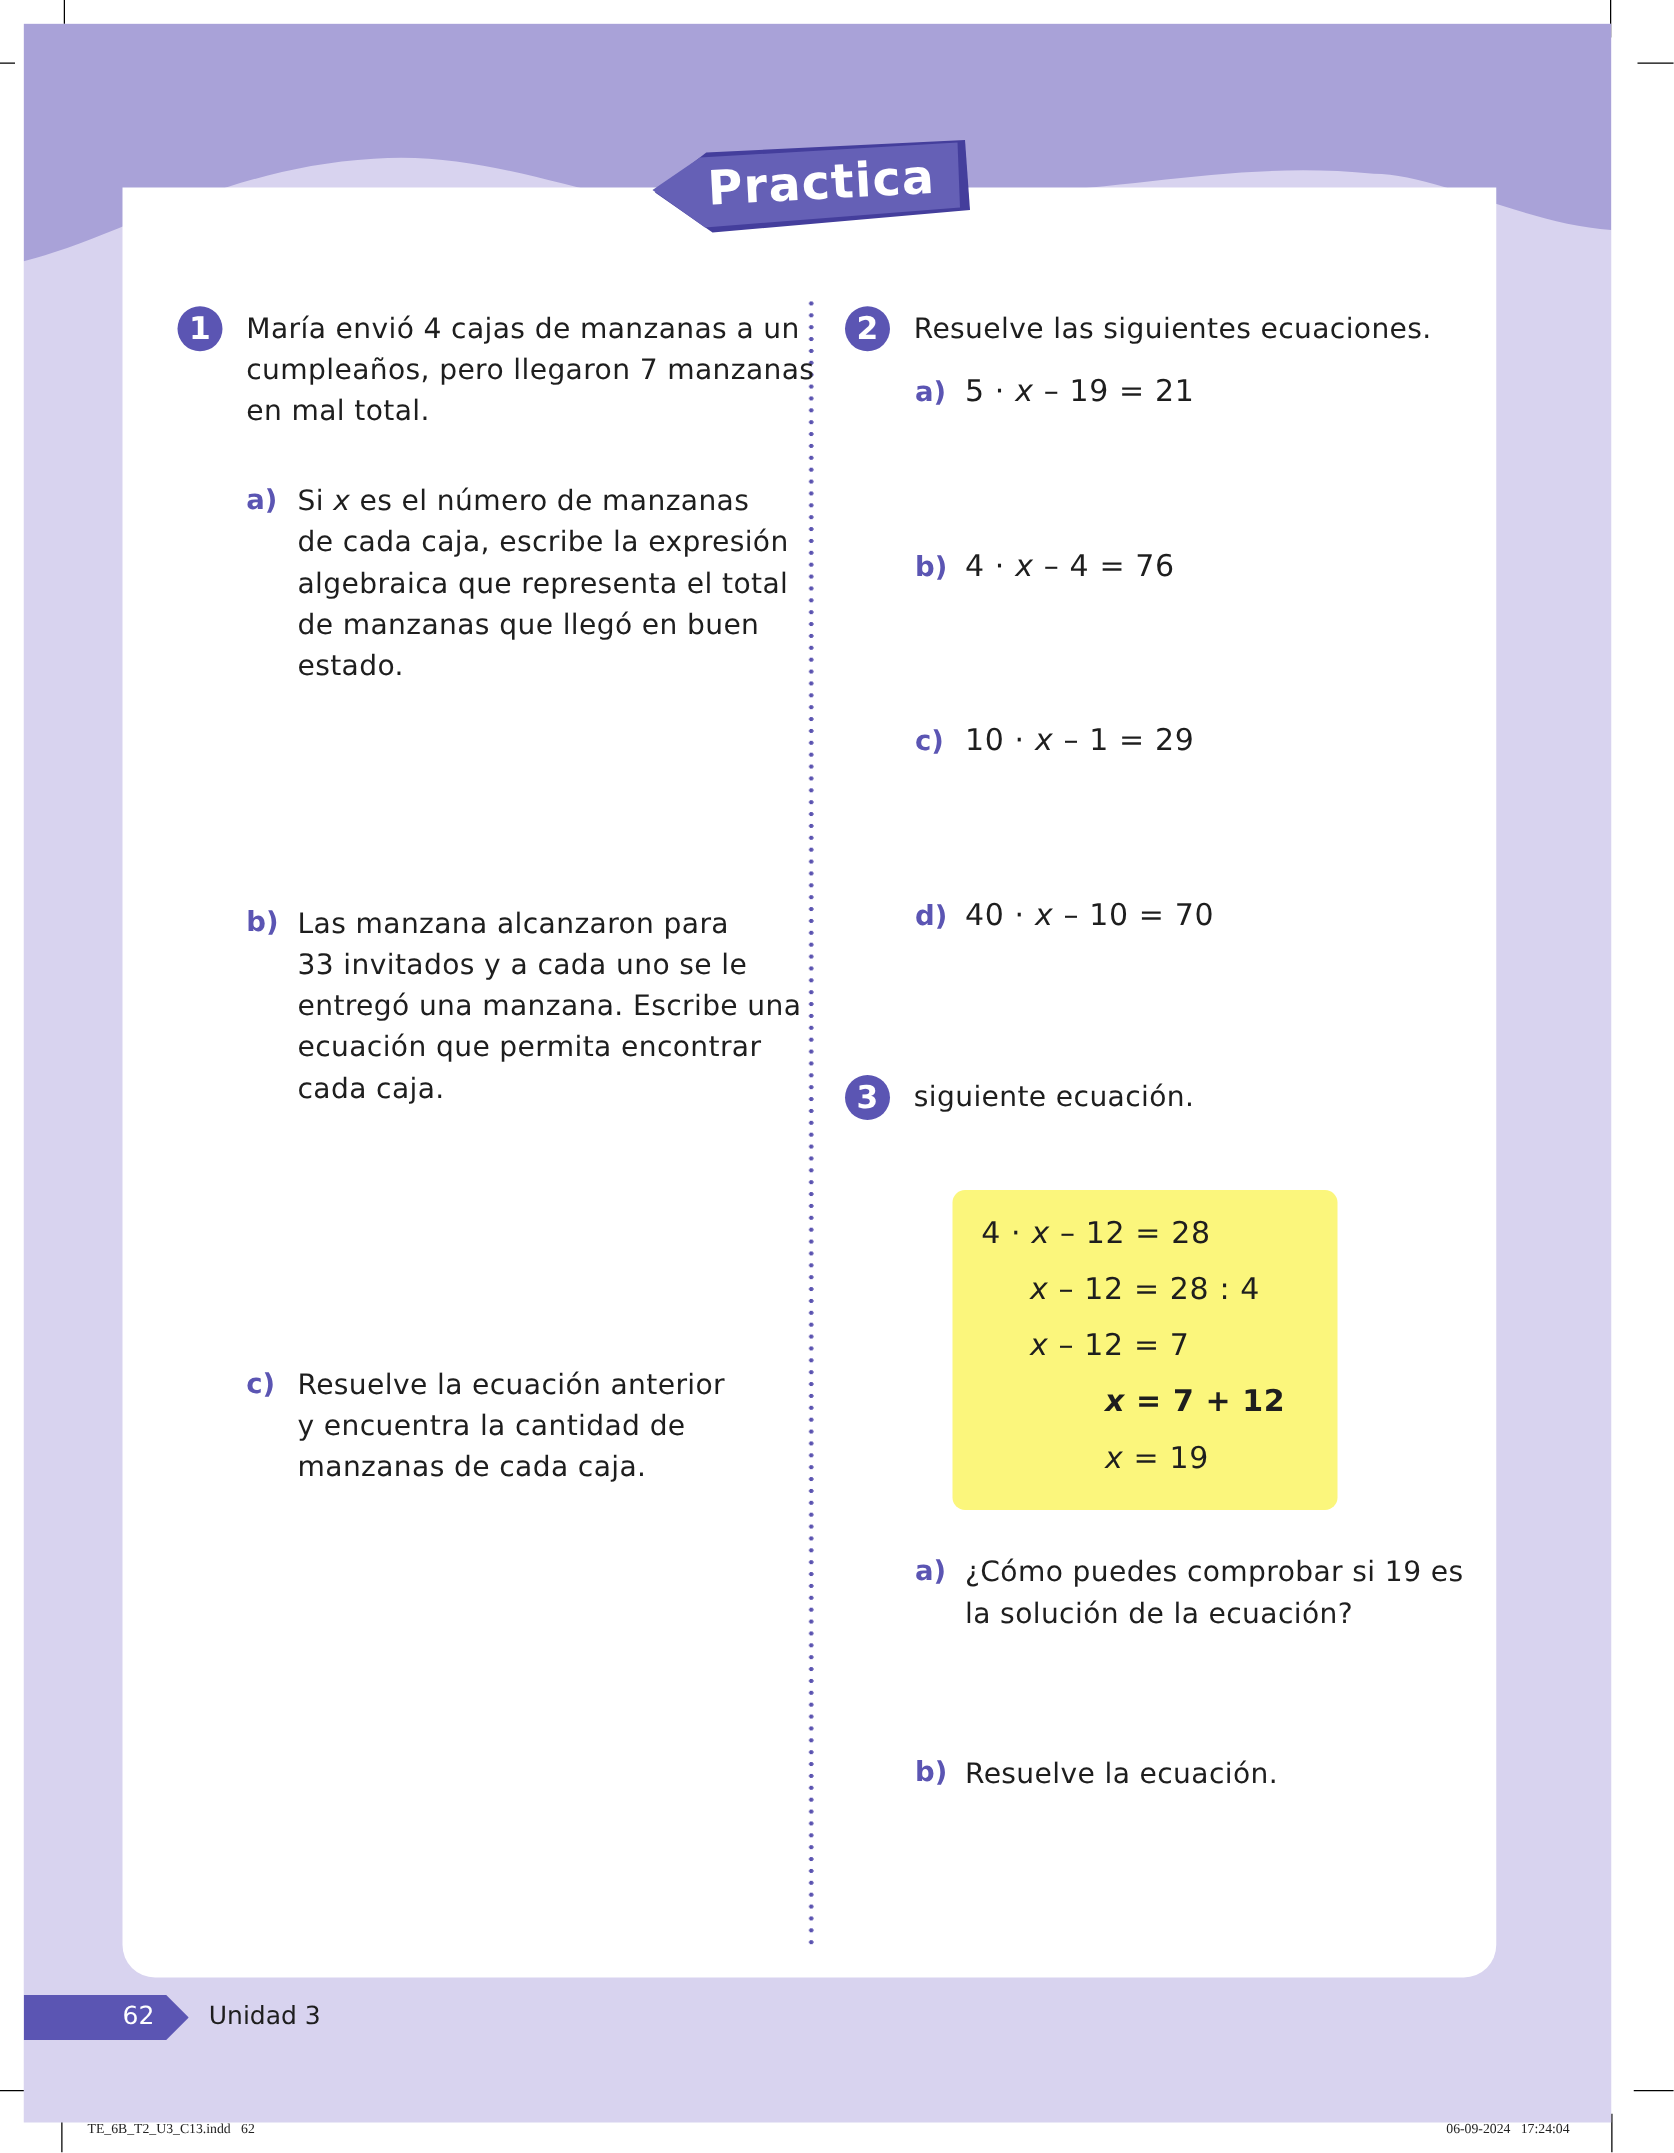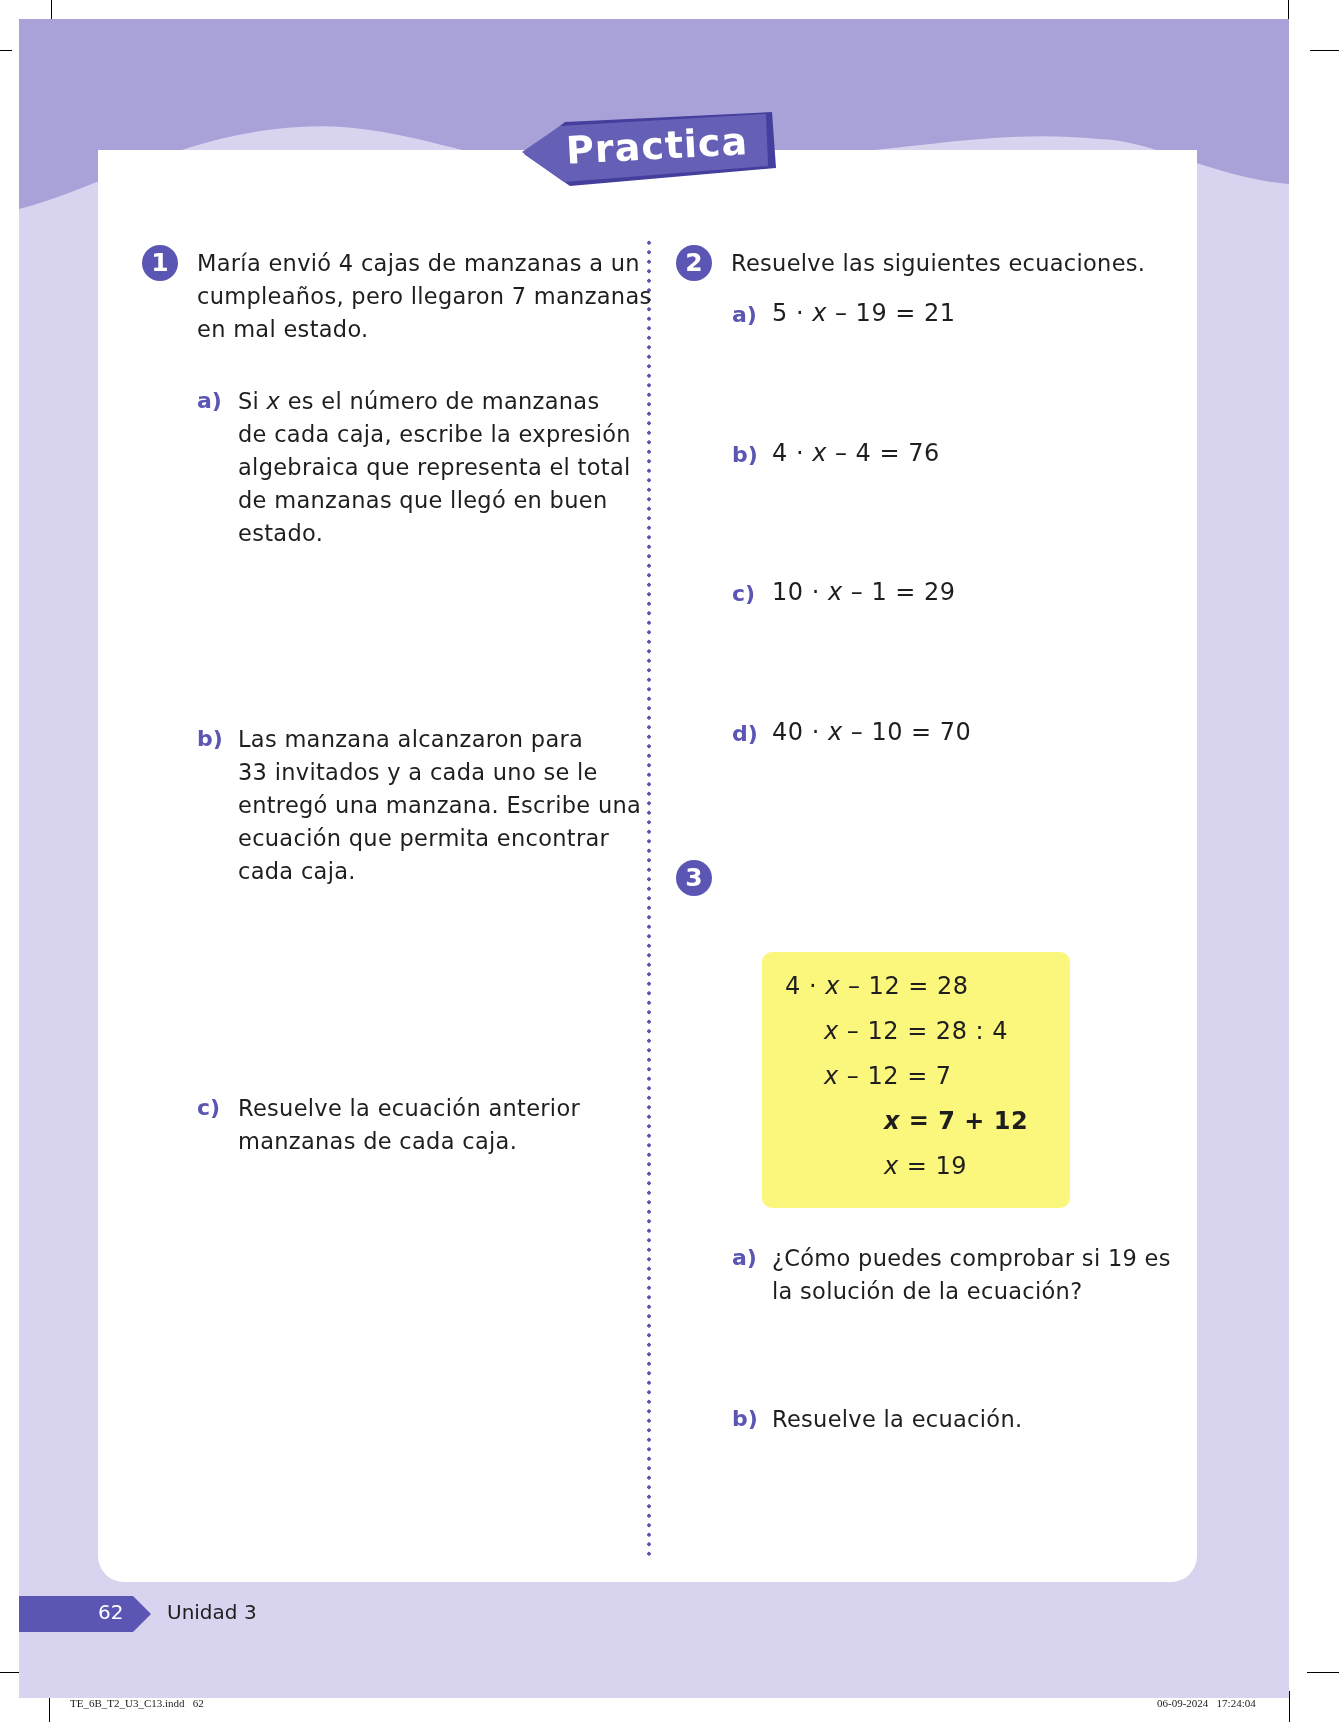--- a/index.html
+++ b/index.html
@@ -62,21 +62,21 @@
   <path d="M40,18 L246,6 L248,58 L44,74 L2,44 Z" fill="#6560b6"></path>
 </svg>
 <div class="title-text">Practica</div>
 
 <div class="divider"></div>
 
 <div class="num-badge" style="left:142px;top:245px;">1</div>
 <div class="text" style="left:197px;top:247px;">
   <div>María envió 4 cajas de manzanas a un</div>
   <div>cumpleaños, pero llegaron 7 manzanas</div>
-  <div>en mal estado.</div>
+  <div>en mal total.</div>
 </div>
 
 <div class="label" style="left:197px;top:388px;">a)</div>
 <div class="text" style="left:238px;top:385px;">
   <div>Si <span class="x">x</span> es el número de manzanas</div>
   <div>de cada caja, escribe la expresión</div>
   <div>algebraica que representa el total</div>
   <div>de manzanas que llegó en buen</div>
   <div>estado.</div>
 </div>
@@ -86,40 +86,42 @@
   <div>Las manzana alcanzaron para</div>
   <div>33 invitados y a cada uno se le</div>
   <div>entregó una manzana. Escribe una</div>
   <div>ecuación que permita encontrar</div>
   <div>cada caja.</div>
 </div>
 
 <div class="label" style="left:197px;top:1095px;">c)</div>
 <div class="text" style="left:238px;top:1092px;">
   <div>Resuelve la ecuación anterior</div>
+  <div>y encuentra la cantidad de</div>
   <div>manzanas de cada caja.</div>
 </div>
 
 <div class="num-badge" style="left:676px;top:245px;">2</div>
 <div class="text" style="left:731px;top:247px;">Resuelve las siguientes ecuaciones.</div>
 
 <div class="label" style="left:732px;top:302px;">a)</div>
 <div class="eq" style="left:772px;top:299px;"><span>5 · </span><span class="x">x</span><span> – 19 = 21</span></div>
 
 <div class="label" style="left:732px;top:442px;">b)</div>
 <div class="eq" style="left:772px;top:439px;"><span>4 · </span><span class="x">x</span><span> – 4 = 76</span></div>
 
 <div class="label" style="left:732px;top:581px;">c)</div>
 <div class="eq" style="left:772px;top:578px;"><span>10 · </span><span class="x">x</span><span> – 1 = 29</span></div>
 
 <div class="label" style="left:732px;top:721px;">d)</div>
 <div class="eq" style="left:772px;top:718px;"><span>40 · </span><span class="x">x</span><span> – 10 = 70</span></div>
 
 <div class="num-badge" style="left:676px;top:860px;">3</div>
 <div class="text" style="left:731px;top:862px;">
+  <div>siguiente ecuación.</div>
 </div>
 
 <div class="yellow-box"></div>
 <div class="eq" style="left:785px;top:972px;"><span>4 · </span><span class="x">x</span><span> – 12 = 28</span></div>
 <div class="eq" style="left:824px;top:1017px;"><span class="x">x</span><span> – 12 = 28 : 4</span></div>
 <div class="eq" style="left:824px;top:1062px;"><span class="x">x</span><span> – 12 = 7</span></div>
 <div class="eq" style="left:884px;top:1107px;font-weight:bold;"><span class="x">x</span><span> = 7 + 12</span></div>
 <div class="eq" style="left:884px;top:1152px;"><span class="x">x</span><span> = 19</span></div>
 
 <div class="label" style="left:732px;top:1245px;">a)</div>

